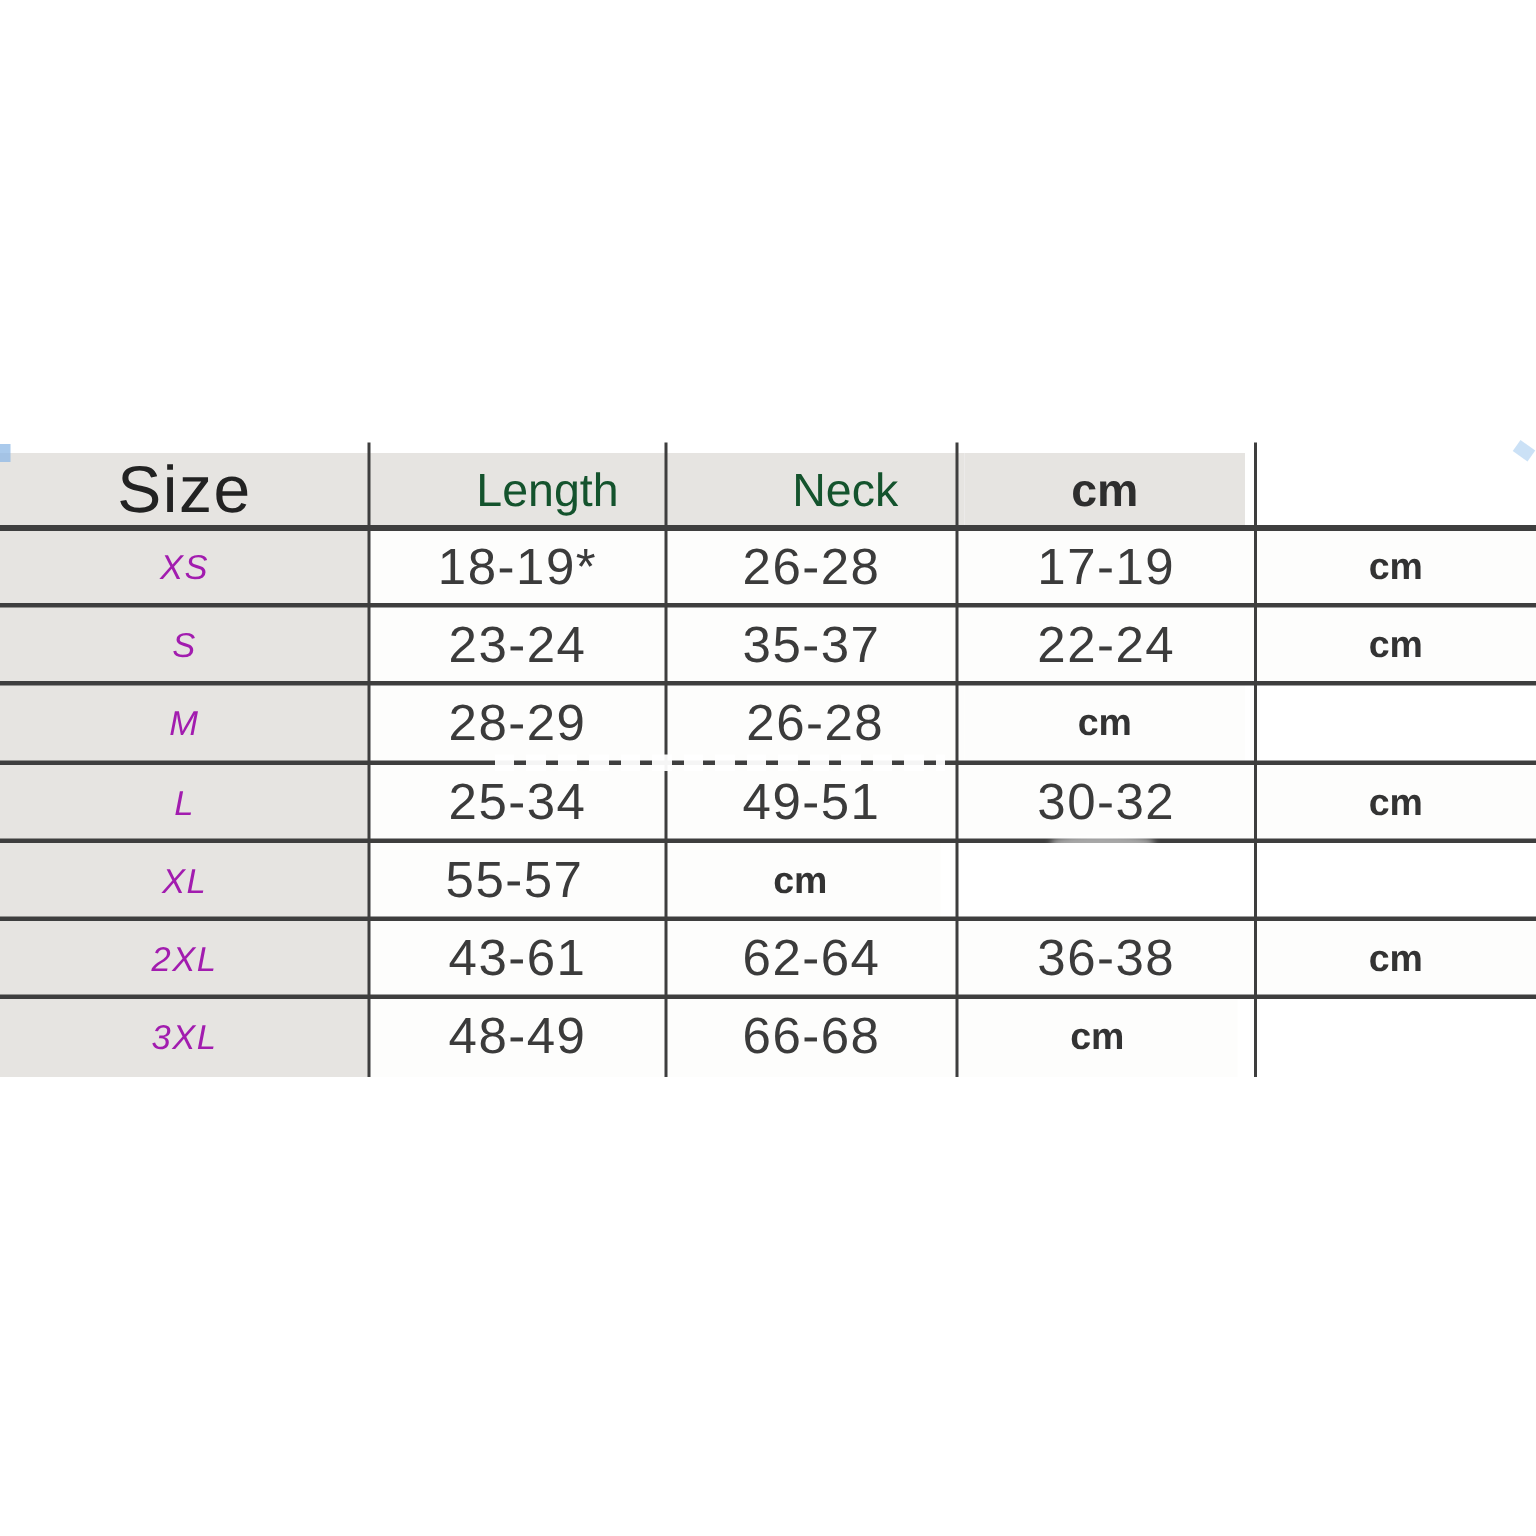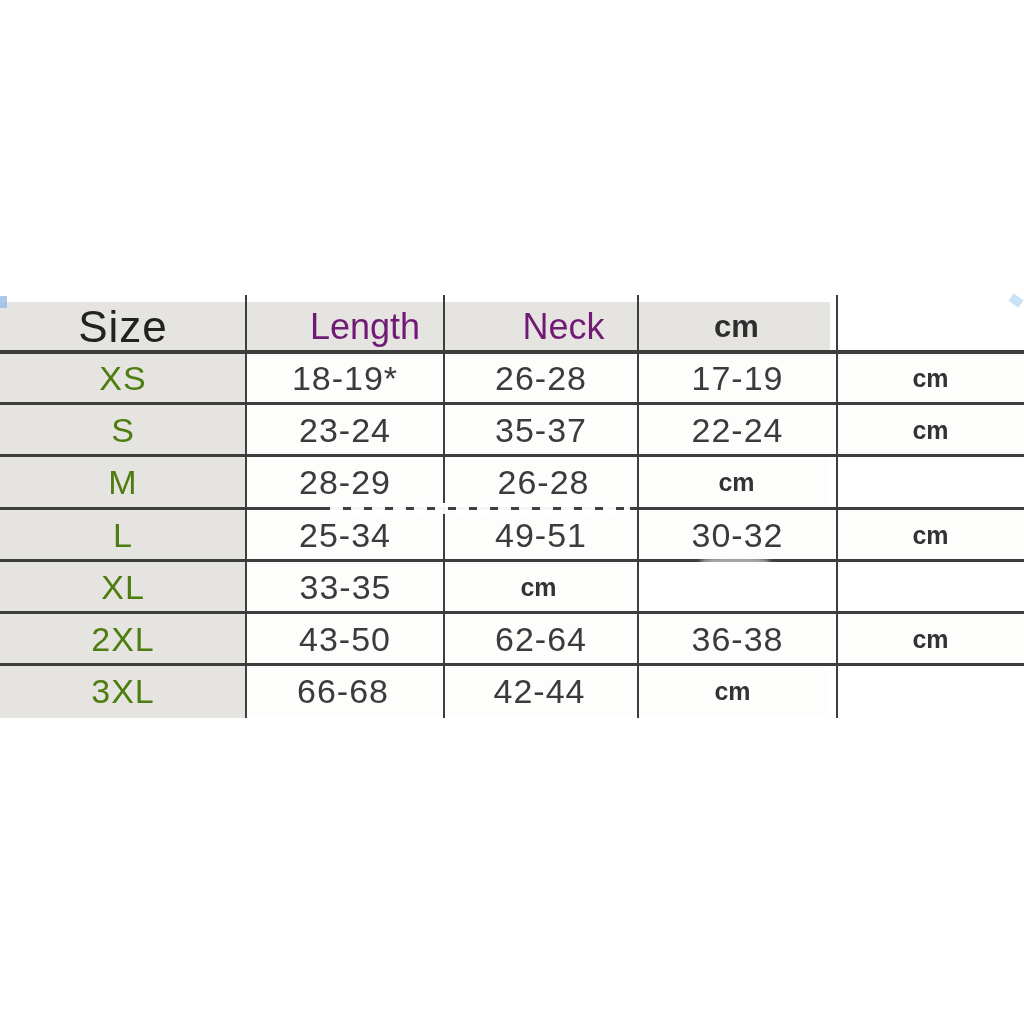--- a/index.html
+++ b/index.html
@@ -7,23 +7,23 @@
     position:relative;width:1024px;height:1024px;background:#ffffff;
     overflow:hidden;font-family:"Liberation Sans", sans-serif;
   }
   .tbl{position:absolute;left:0;top:302px;width:1024px;height:416px;}
   .row{display:flex;width:1024px;}
   .cell{display:flex;align-items:center;justify-content:center;box-sizing:border-box;}
   .c1{width:246px}.c2{width:198px}.c3{width:194px}.c4{width:199px}.c5{width:187px}
   .gray{background:#e6e4e1;}
   .white{background:#fdfdfc;}
   .hdr-size{font-size:44px;color:#222222;letter-spacing:1px;}
-  .hdr{font-size:36px;color:#701a75;padding-left:40px;}
+  .hdr{font-size:31px;color:#14532d;padding-left:40px;}
   .hdr-cm{font-size:31px;font-weight:700;color:#2e2e2e;}
-  .lbl{font-size:34px;color:#4d7c0f;letter-spacing:1px;}
+  .lbl{font-size:23px;color:#a21caf;letter-spacing:1px;font-style:italic;}
   .num{font-size:34px;color:#3b3b3b;letter-spacing:1px;}
   .cmcell{font-size:25px;font-weight:600;color:#333333;}
   .vline{position:absolute;top:295px;height:423px;width:2px;background:#3e3e3e;}
   .hline{position:absolute;left:0;width:1024px;background:#3e3e3e;}
   .wm-dashes{
     position:absolute;left:330px;top:503px;width:300px;height:11px;
     background:repeating-linear-gradient(90deg,rgba(255,255,255,0.95) 0 13px,rgba(255,255,255,0) 13px 21px);
     filter:blur(0.5px);
   }
   .wm-blob{
@@ -73,36 +73,36 @@
     <div class="row" style="height:52px">
       <div class="cell c1 gray lbl">L</div>
       <div class="cell c2 white num">25-34</div>
       <div class="cell c3 white num">49-51</div>
       <div class="cell c4 white num">30-32</div>
       <div class="cell c5 white cmcell">cm</div>
     </div>
 
     <div class="row" style="height:52px">
       <div class="cell c1 gray lbl">XL</div>
-      <div class="cell c4 white num">33-35</div>
+      <div class="cell c3 white num">55-57</div>
       <div class="cell c5 white cmcell">cm</div>
     </div>
 
     <div class="row" style="height:52px">
       <div class="cell c1 gray lbl">2XL</div>
-      <div class="cell c2 white num">43-50</div>
+      <div class="cell c2 white num">43-61</div>
       <div class="cell c3 white num">62-64</div>
       <div class="cell c4 white num">36-38</div>
       <div class="cell c5 white cmcell">cm</div>
     </div>
 
     <div class="row" style="height:53px">
       <div class="cell c1 gray lbl">3XL</div>
+      <div class="cell c2 white num">48-49</div>
       <div class="cell c3 white num">66-68</div>
-      <div class="cell c4 white num">42-44</div>
       <div class="cell c5 white cmcell">cm</div>
     </div>
 
   </div>
 
   <div class="vline" style="left:245px"></div>
   <div class="vline" style="left:443px"></div>
   <div class="vline" style="left:637px"></div>
   <div class="vline" style="left:836px"></div>
 

